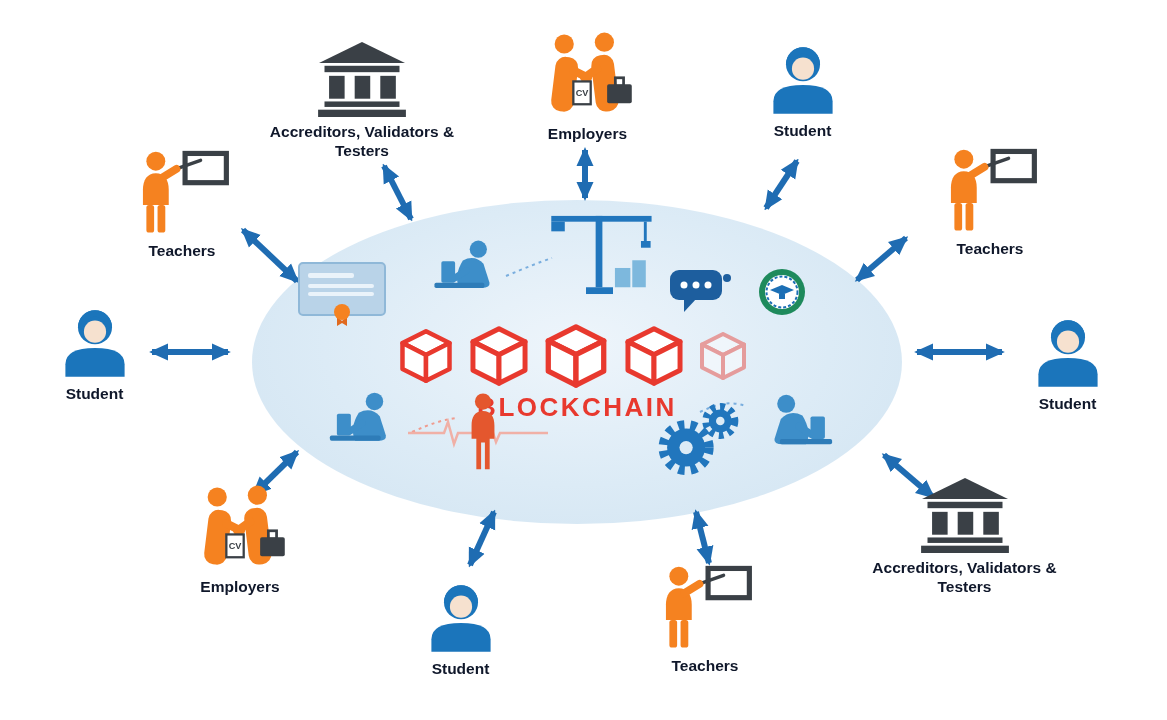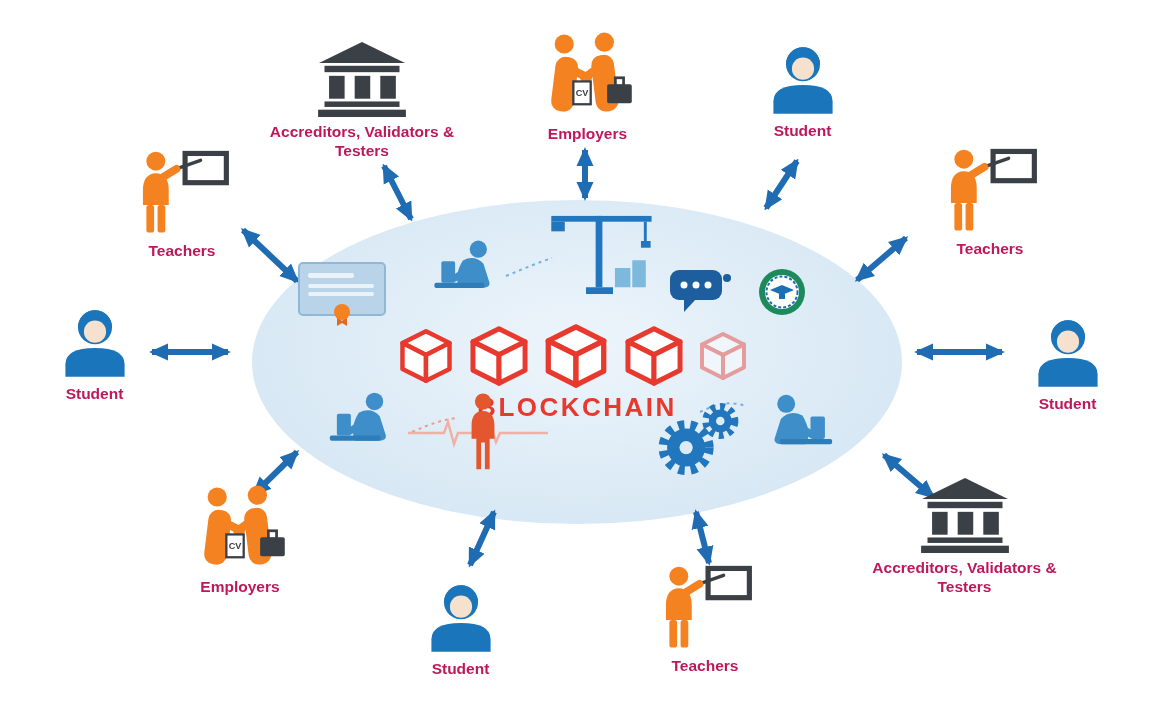--- a/index.html
+++ b/index.html
@@ -1,21 +1,21 @@
 <!DOCTYPE html>
 <html><head>
 <meta charset="utf-8">
 <style>
   html,body{margin:0;padding:0;background:#fff;font-family:"Liberation Sans",sans-serif;}
   .canvas{position:relative;width:1167px;height:720px;background:#fff;overflow:hidden;}
   .ellipse{position:absolute;left:252px;top:200px;width:650px;height:324px;border-radius:50%;
            background:radial-gradient(ellipse at 50% 45%, #eef5fb 0%, #dcebf6 55%, #d0e3f1 100%);}
   .arrow-layer{position:absolute;left:0;top:0;width:1167px;height:720px;pointer-events:none;}
   .node{position:absolute;display:flex;flex-direction:column;align-items:center;gap:5px;text-align:center;}
-  .node-label{font-weight:bold;font-size:15.5px;color:#be185d;line-height:1.25;max-width:195px;}
+  .node-label{font-weight:bold;font-size:15.5px;color:#0f172a;line-height:1.25;max-width:195px;}
   .deco{position:absolute;}
   .blockchain-title{position:absolute;left:252px;top:392px;width:650px;text-align:center;
                     font-size:26px;font-weight:bold;letter-spacing:2.5px;color:#e8392e;}
   .cubes{position:absolute;left:398px;top:320px;width:350px;height:72px;display:flex;
          align-items:center;justify-content:space-between;}
   svg{display:block;}
   .defs-store{position:absolute;width:0;height:0;overflow:hidden;}
 </style>
 </head>
 <body>

